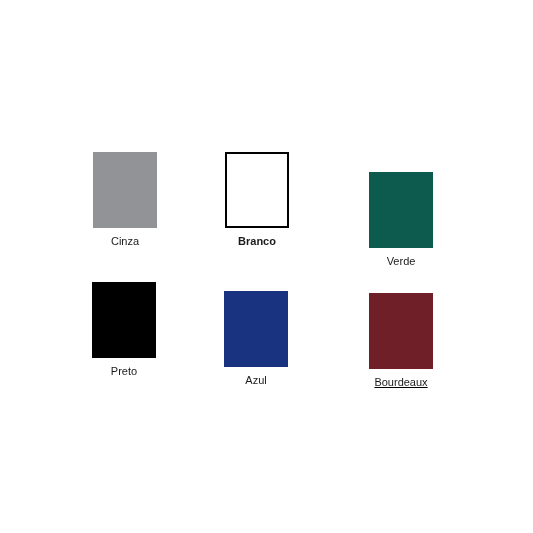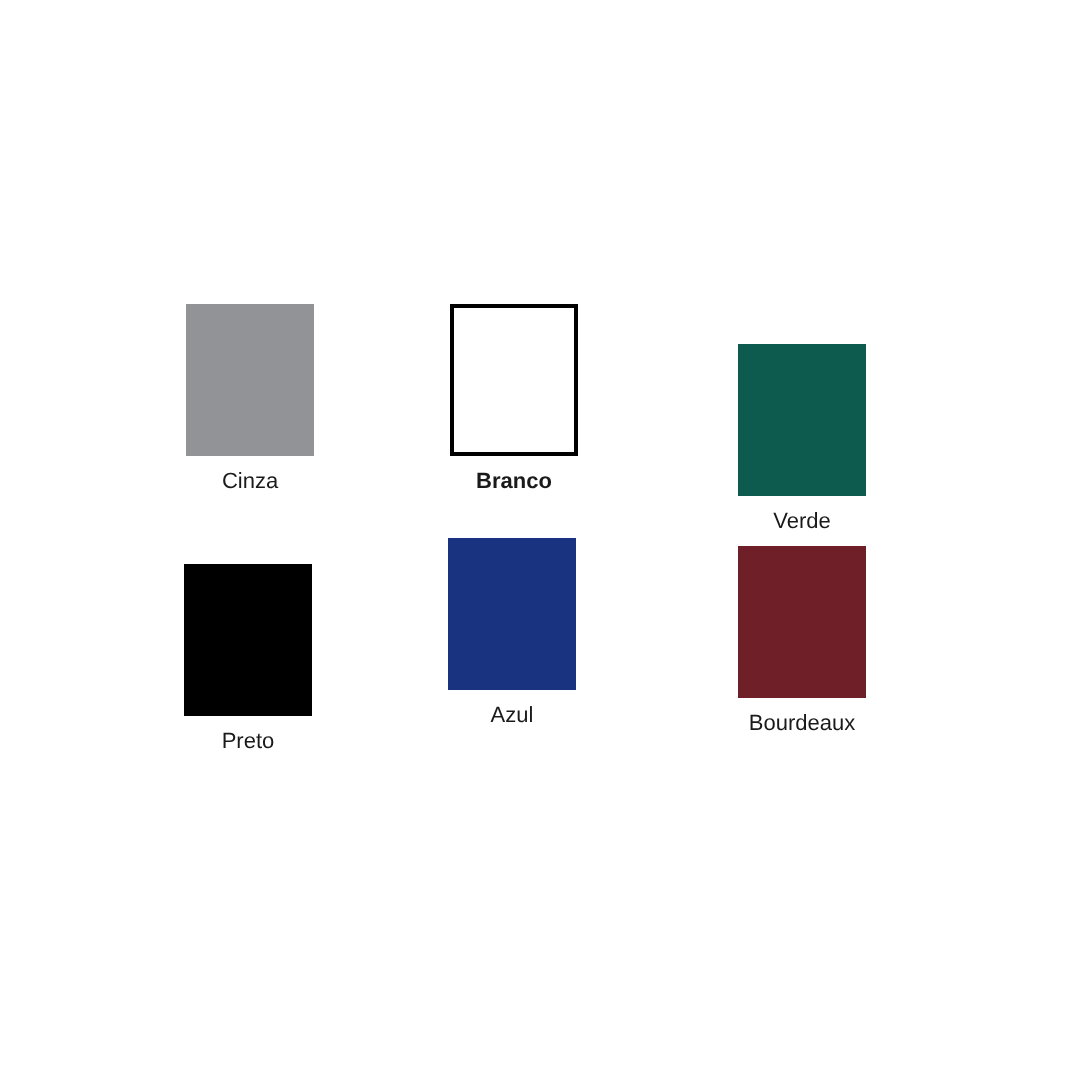--- a/index.html
+++ b/index.html
@@ -53,22 +53,22 @@
     white-space: nowrap;
   }
 
   
   #cell-cinza  { left: 93px;  top: 152px; }
   #cell-branco { left: 225px; top: 152px; font-weight: bold; }
   #cell-verde  { left: 369px; top: 156px; margin-top: 16px; }
 
   
   #cell-preto     { left: 92px;  top: 282px; justify-content: center; }
-  #cell-azul      { left: 224px; top: 269px; justify-content: space-between; }
-  #cell-bourdeaux { left: 369px; top: 273px; }
+  #cell-azul      { left: 224px; top: 291px; justify-content: space-between; }
+  #cell-bourdeaux { left: 369px; top: 293px; text-decoration: underline; }
 </style>
 </head>
 <body>
 
 <div id="palette-canvas" style="background-color: rgb(255, 255, 255);">
 
   <div class="swatch-cell" id="cell-cinza">
     <span class="swatch-chip" style="background-color: rgb(145, 147, 150);"></span>
     <span class="swatch-label" style="color: rgb(26, 26, 26);">Cinza</span>
   </div>

